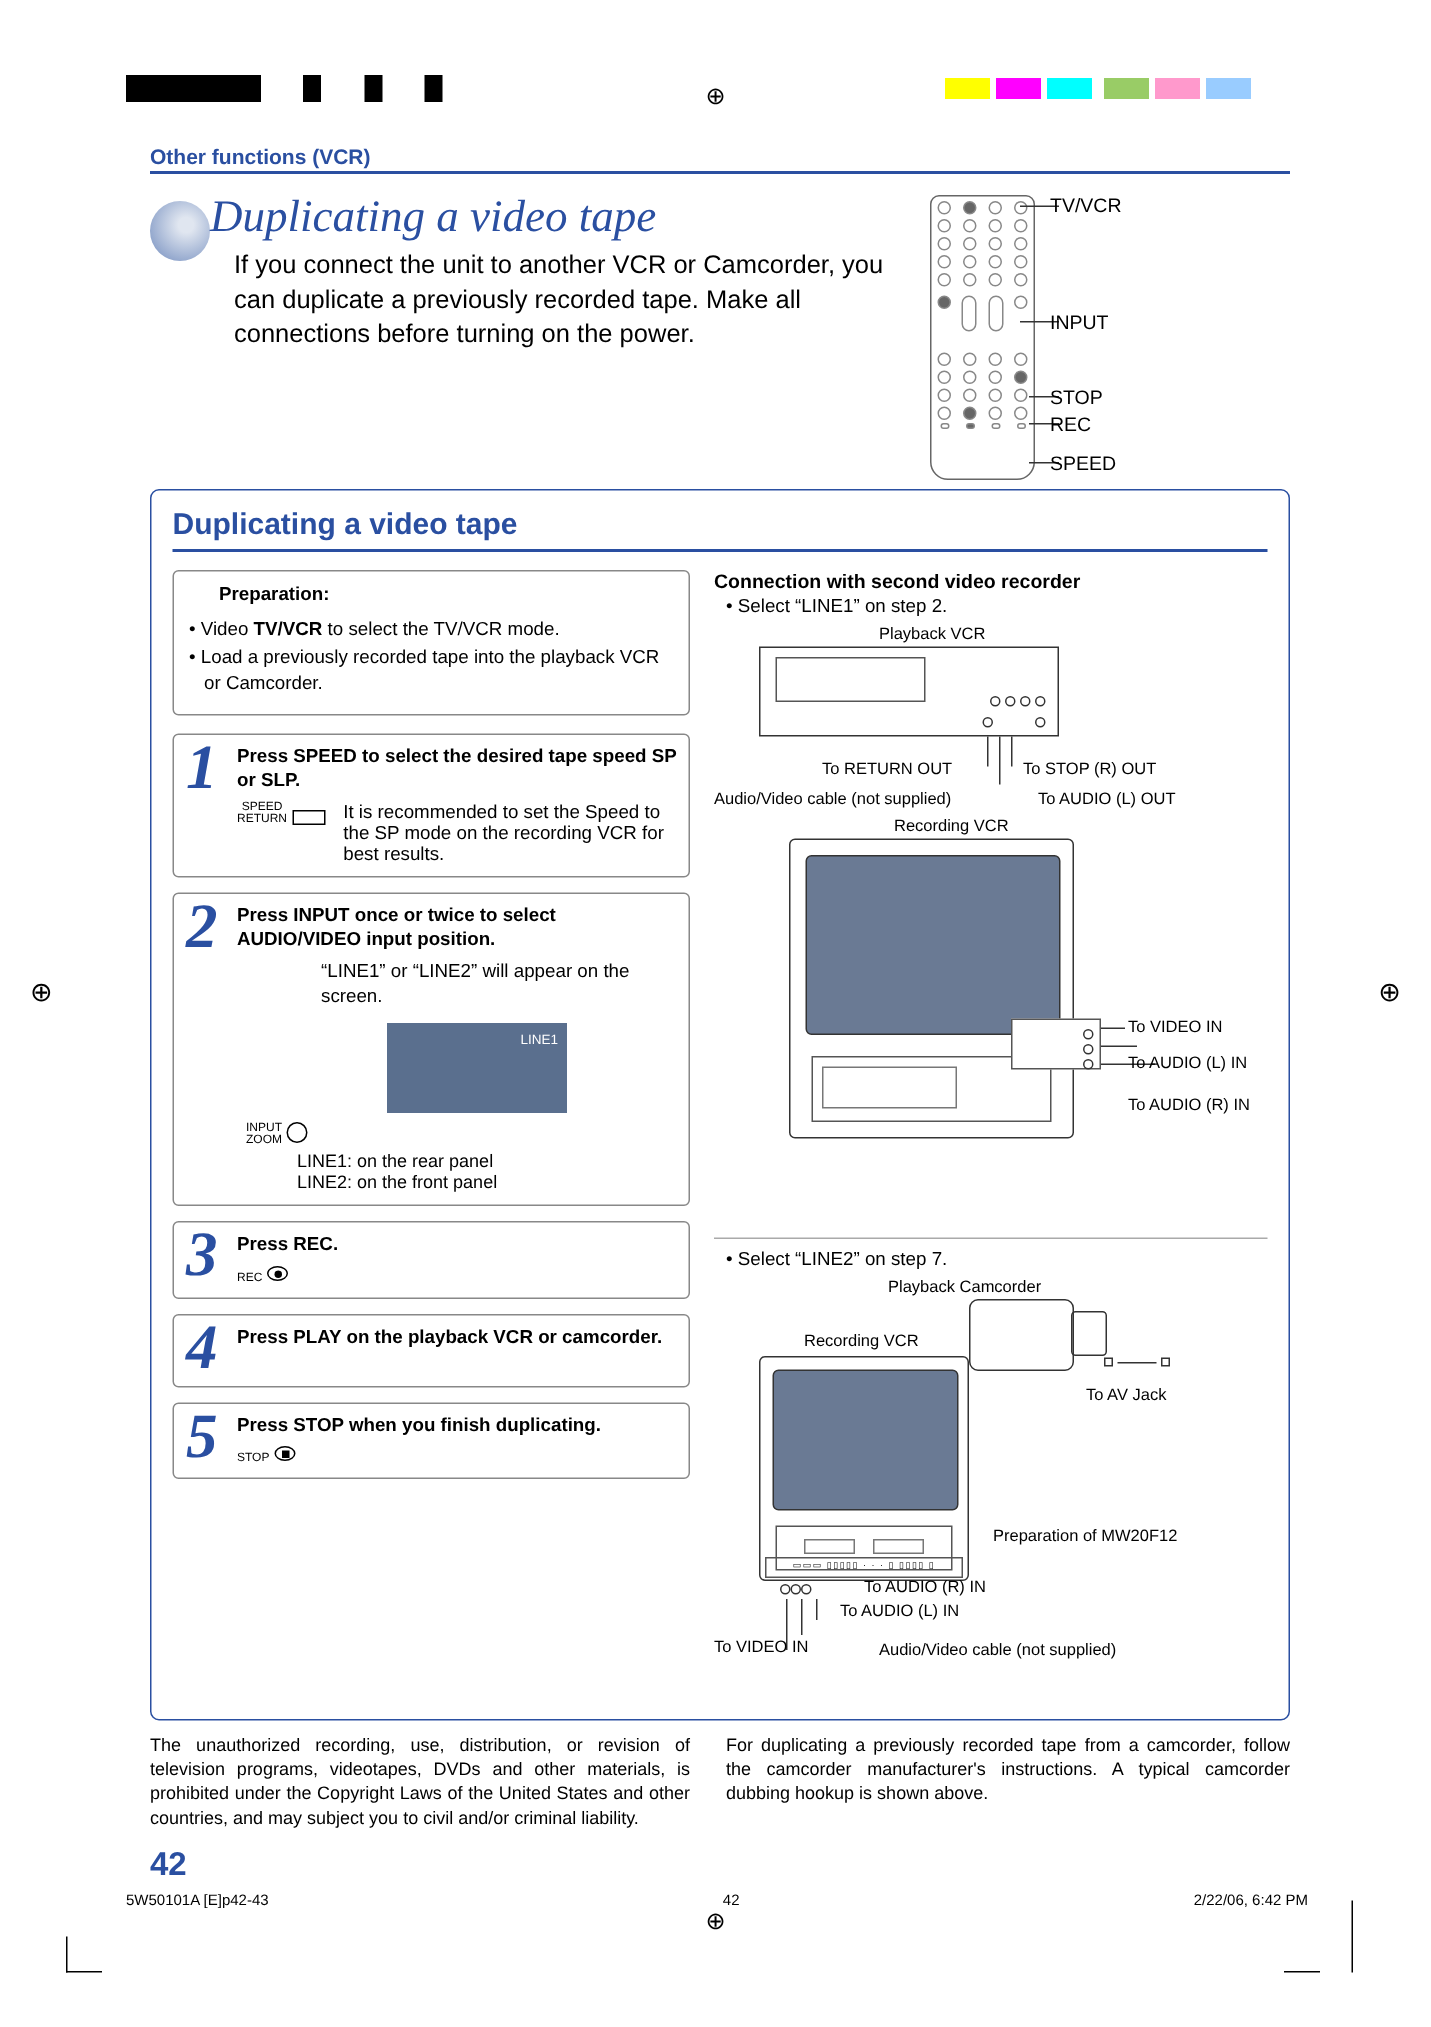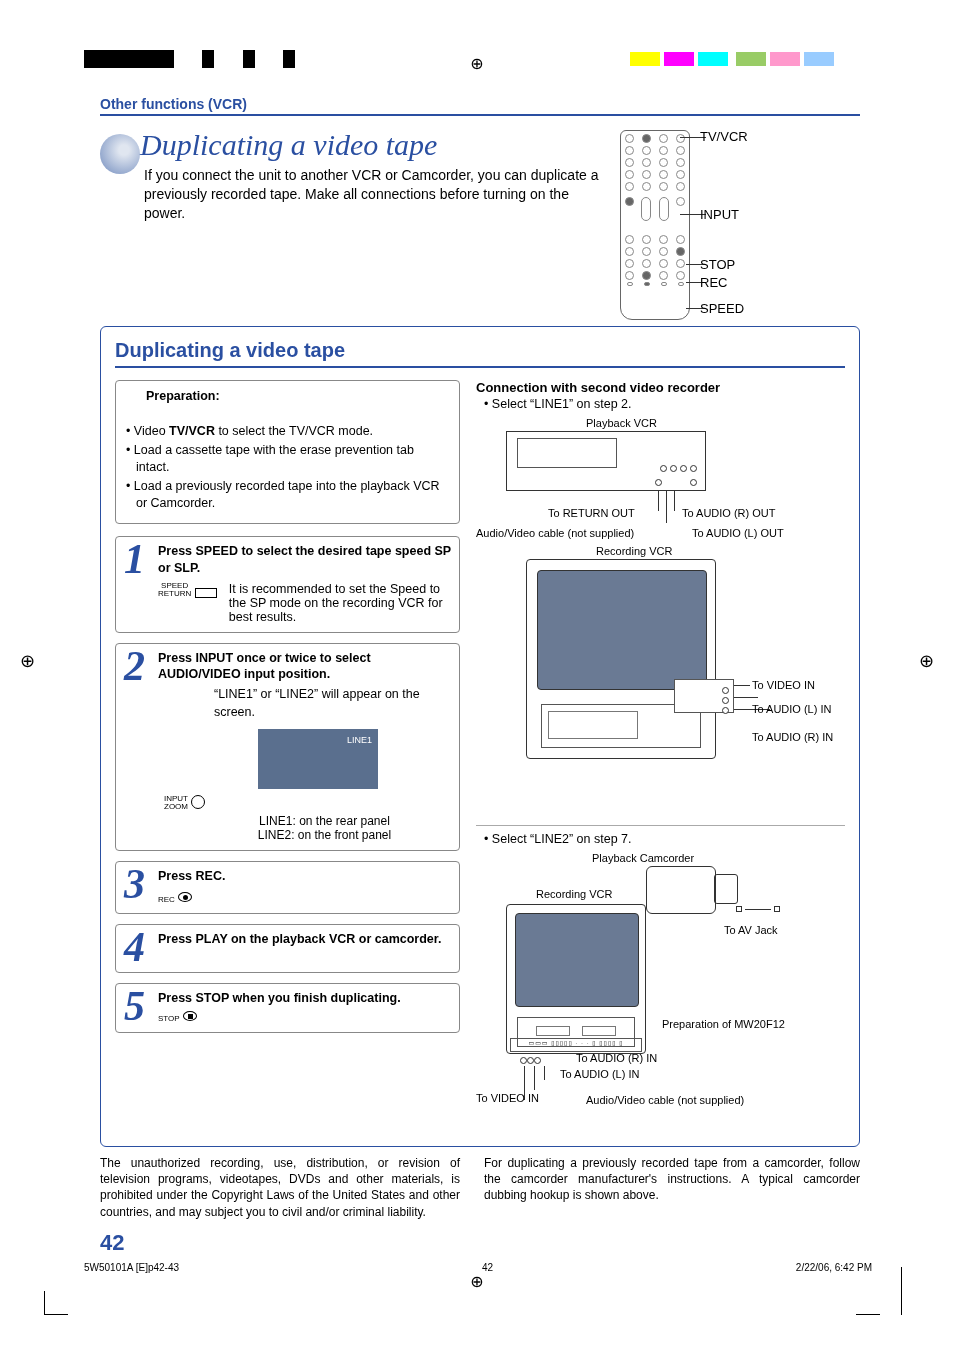--- a/index.html
+++ b/index.html
@@ -22,60 +22,60 @@
 
   .section-hdr { color:#2a4fa1; font-weight:bold; font-size:14px; border-bottom:2px solid #2a4fa1; padding-bottom:2px; margin-top:6px; }
 
   
   .title-row { display:flex; margin-top:14px; }
   .title-col { flex:1; padding-right:10px;}
   .bullet-circle { width:40px; height:40px; border-radius:50%;
       background: radial-gradient(circle at 60% 40%, #e0e6f0 15%, #8aa0c9 80%);
       margin-top:4px; float:left; }
   .page-title { font-family: Georgia, 'Times New Roman', serif; font-style:italic; color:#2a4fa1; font-size:30px; margin-left:0; line-height:1;}
-  .intro-text { font-size:14px; margin-left:44px; margin-top:6px; line-height:1.35; }
+  .intro-text { font-size:17px; margin-left:56px; margin-top:6px; line-height:1.35; }
 
   
   .remote-col { width:240px; position:relative; }
   .remote-body { width:70px; height:190px; border:1px solid #666; border-radius:6px 6px 12px 12px; position:relative; background:#fff;}
   .remote-body .btnrow { display:flex; justify-content:space-around; margin-top:3px;}
   .remote-body .rb { width:9px; height:9px; border:1px solid #888; border-radius:50%; }
   .remote-body .long { width:10px; height:24px; border:1px solid #888; border-radius:5px;}
   .remote-labels { position:absolute; left:80px; top:0; font-size:13px; line-height:1;}
   .remote-labels div { position:absolute; white-space:nowrap; }
   .lead { position:absolute; border-top:1px solid #333; }
 
   
   .main-box { border:1px solid #2a4fa1; border-radius:6px; margin-top:6px; padding:12px 14px 14px; }
   .main-box h2 { color:#2a4fa1; font-size:20px; border-bottom:2px solid #2a4fa1; padding-bottom:4px; margin-bottom:12px; font-weight:bold;}
   .two-col { display:flex; gap:16px; }
   .lcol { flex: 0 0 345px; }
   .rcol { flex: 1; }
 
   .sub-box { border:1px solid #888; border-radius:4px; padding:8px 10px 10px; font-size:12.5px; margin-bottom:12px; }
-  .sub-box .prep-h { font-weight:bold; margin-bottom:20px;padding-left:20px;}
+  .sub-box .prep-h { font-weight:bold; margin-bottom:8px;padding-left:20px;}
   .sub-box ul { list-style:none; padding:0; }
   .sub-box li { padding-left:10px; text-indent:-10px; margin-bottom:2px; line-height:1.35;}
   .sub-box li::before { content:"• "; }
 
   .step { display:flex; border:1px solid #888; border-radius:4px; padding:6px 8px 8px; margin-bottom:10px; font-size:12.5px;}
   .step .num { font-family: Georgia, serif; font-style:italic; font-weight:bold; color:#2a4fa1; font-size:42px; line-height:0.8; width:34px; flex-shrink:0;}
   .step .body { flex:1; }
   .step .body .h { font-weight:bold; margin-bottom:4px; line-height:1.3;}
   .step .body .p { margin-left:56px; line-height:1.4;}
   .icon-small { font-size:8px; text-align:center; display:inline-block; line-height:1;}
   .icon-box { display:inline-block; border:1px solid #000; width:22px; height:10px; vertical-align:middle;}
   .icon-rec { display:inline-block; border:1px solid #000; border-radius:50%; width:14px; height:10px; position:relative;}
   .icon-rec::after{ content:""; position:absolute; width:5px; height:5px; background:#000; border-radius:50%; left:4px; top:2px;}
   .icon-stop { display:inline-block; border:1px solid #000; border-radius:50%; width:14px; height:10px; position:relative;}
   .icon-stop::after{ content:""; position:absolute; width:5px; height:5px; background:#000; left:4px; top:2px;}
 
   .screen-box { background:#5a6f8e; width:120px; height:60px; margin:8px 0 6px 100px; position:relative;}
   .screen-box span { position:absolute; right:6px; top:6px; font-size:9px; color:#fff;}
-  .caption { font-size:12px; text-align:center; margin-left:40px;}
+  .caption { font-size:12px; text-align:left; margin-left:40px;}
 
   
   .rtitle { font-weight:bold; font-size:13px; }
   .rbullet { font-size:12.5px; margin:2px 0 6px 8px;}
   .rbullet::before { content:"• ";}
   .diagram { position:relative; font-size:11px; line-height:1.1; margin-bottom:8px;}
   .vcr-box { border:1px solid #333; background:#fff;}
   .tv-box { border:1px solid #333; background:#fff; border-radius:4px;}
   .screen { background:#6a7a94; border:1px solid #333; }
   .lbl { position:absolute; font-size:11px; white-space:nowrap;}
@@ -215,21 +215,20 @@
   <div class="main-box">
     <h2>Duplicating a video tape</h2>
 
     <div class="two-col">
 
       <div class="lcol">
         <div class="sub-box">
           <div class="prep-h">Preparation:</div>
           <ul>
             <li><span>Video </span><b>TV/VCR</b><span> to select the TV/VCR mode.</span></li>
-            <li>Load a cassette tape with the erase prevention tab intact.</li>
             <li>Load a previously recorded tape into the playback VCR or Camcorder.</li>
           </ul>
         </div>
 
         <div class="step">
           <div class="num">1</div>
           <div class="body">
             <div class="h">Press SPEED to select the desired tape speed SP or SLP.</div>
             <div style="display:flex; gap:12px; align-items:flex-start; margin-top:6px">
               <div style="text-align:center">
@@ -298,21 +297,21 @@
           <div class="lbl" style="left:110px; top:0">Playback VCR</div>
           <div class="vcr-box" style="position:absolute; left:30px; top:14px; width:200px; height:60px;">
             <div style="position:absolute; left:10px; top:6px; width:100px; height:30px; border:1px solid #555;"></div>
             <div style="position:absolute; right:8px; top:30px;"><span class="ring"></span> <span class="ring"></span> <span class="ring"></span> <span class="ring"></span></div>
             <div style="position:absolute; right:8px; top:44px;"><span class="ring"></span> &nbsp; &nbsp; &nbsp; &nbsp; <span class="ring"></span></div>
           </div>
           <div class="conn-line" style="left:182px; top:74px; height:20px;"></div>
           <div class="conn-line" style="left:190px; top:74px; height:32px;"></div>
           <div class="conn-line" style="left:198px; top:74px; height:20px;"></div>
           <div class="lbl" style="left:72px; top:90px">To RETURN OUT</div>
-          <div class="lbl" style="left:206px; top:90px">To AUDIO (R) OUT</div>
+          <div class="lbl" style="left:206px; top:90px">To STOP (R) OUT</div>
           <div class="lbl" style="left:0px; top:110px">Audio/Video cable (not supplied)</div>
           <div class="lbl" style="left:216px; top:110px">To AUDIO (L) OUT</div>
           <div class="lbl" style="left:120px; top:128px">Recording VCR</div>
 
           <div class="tv-box" style="position:absolute; left:50px; top:142px; width:190px; height:200px;">
             <div class="screen" style="position:absolute; left:10px; top:10px; width:170px; height:120px; border-radius:4px;"></div>
             <div style="position:absolute; left:14px; bottom:10px; width:160px; height:44px; border:1px solid #555;">
                <div style="position:absolute; left:6px; top:6px; width:90px; height:28px; border:1px solid #777;"></div>
             </div>
           </div>

